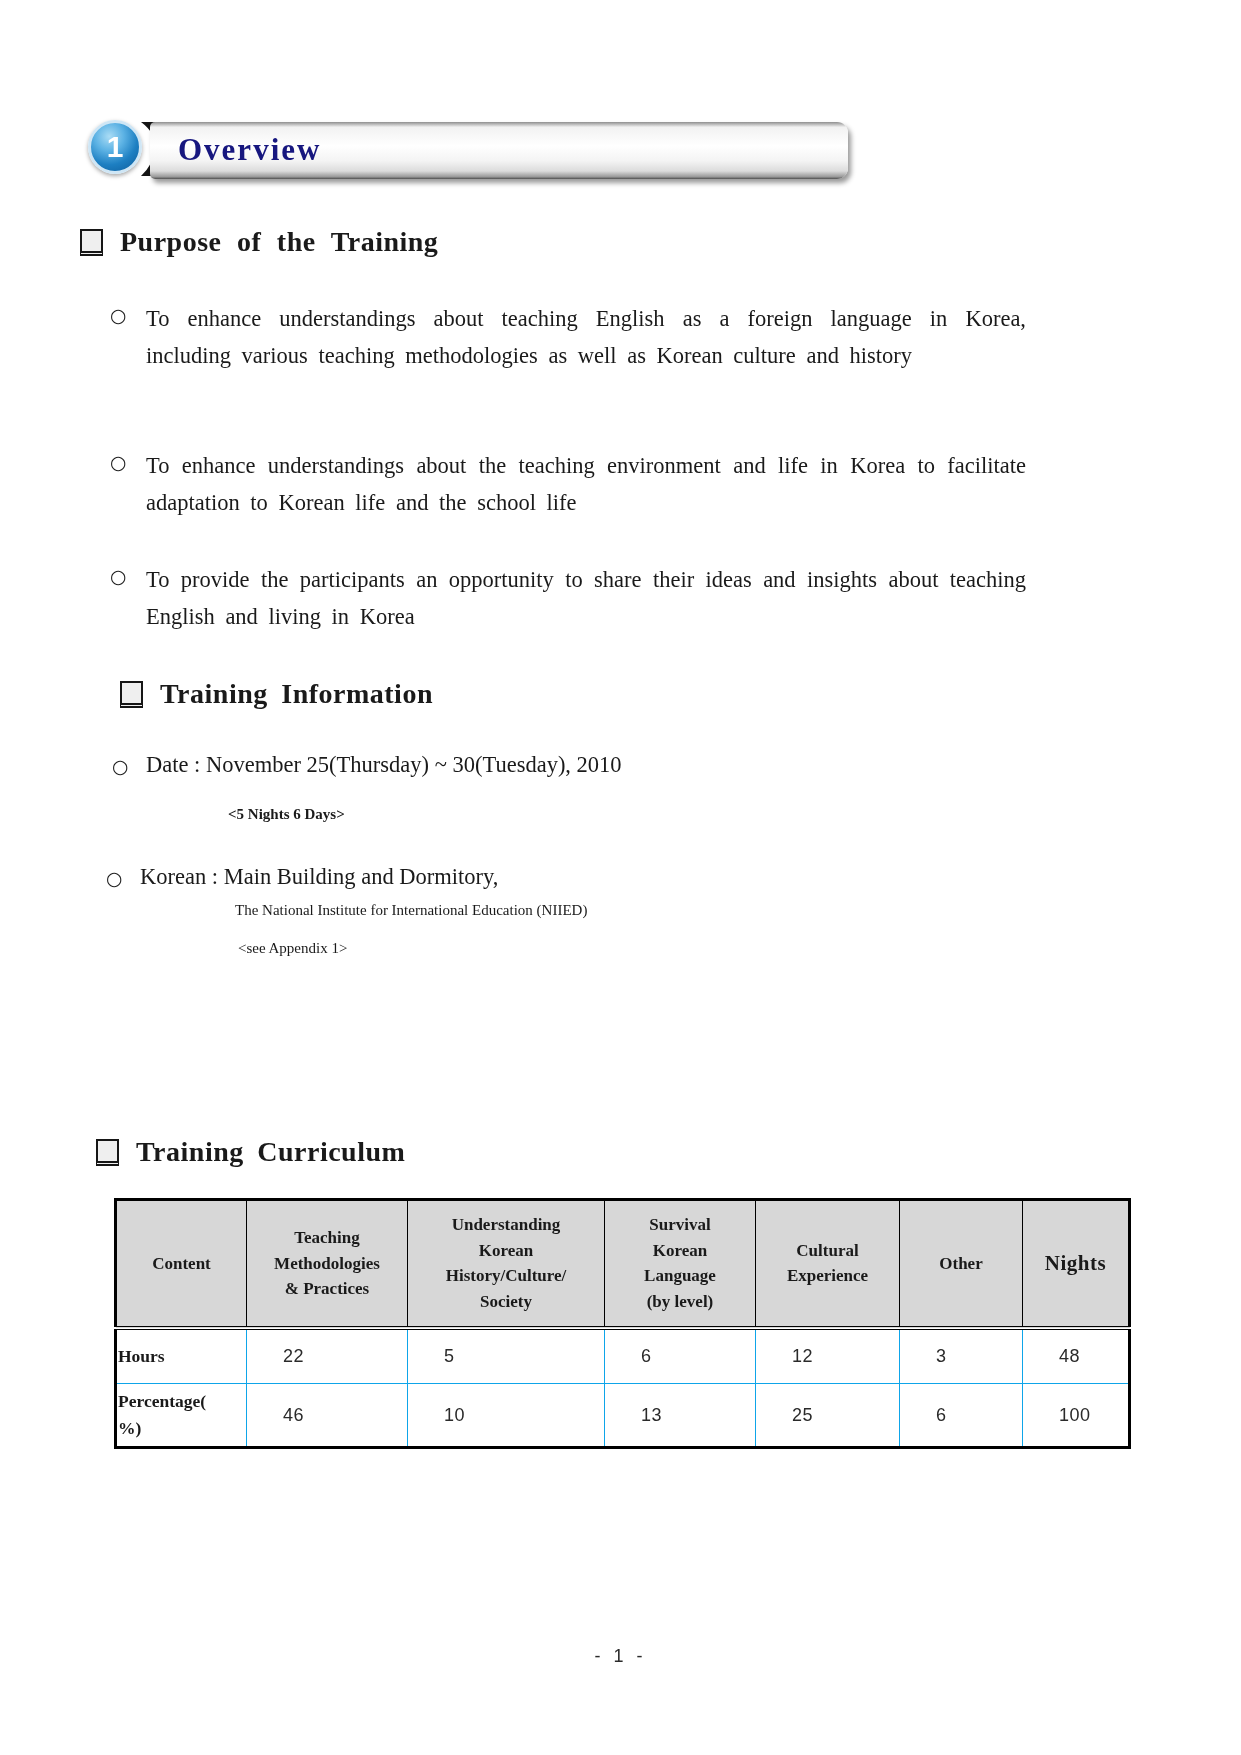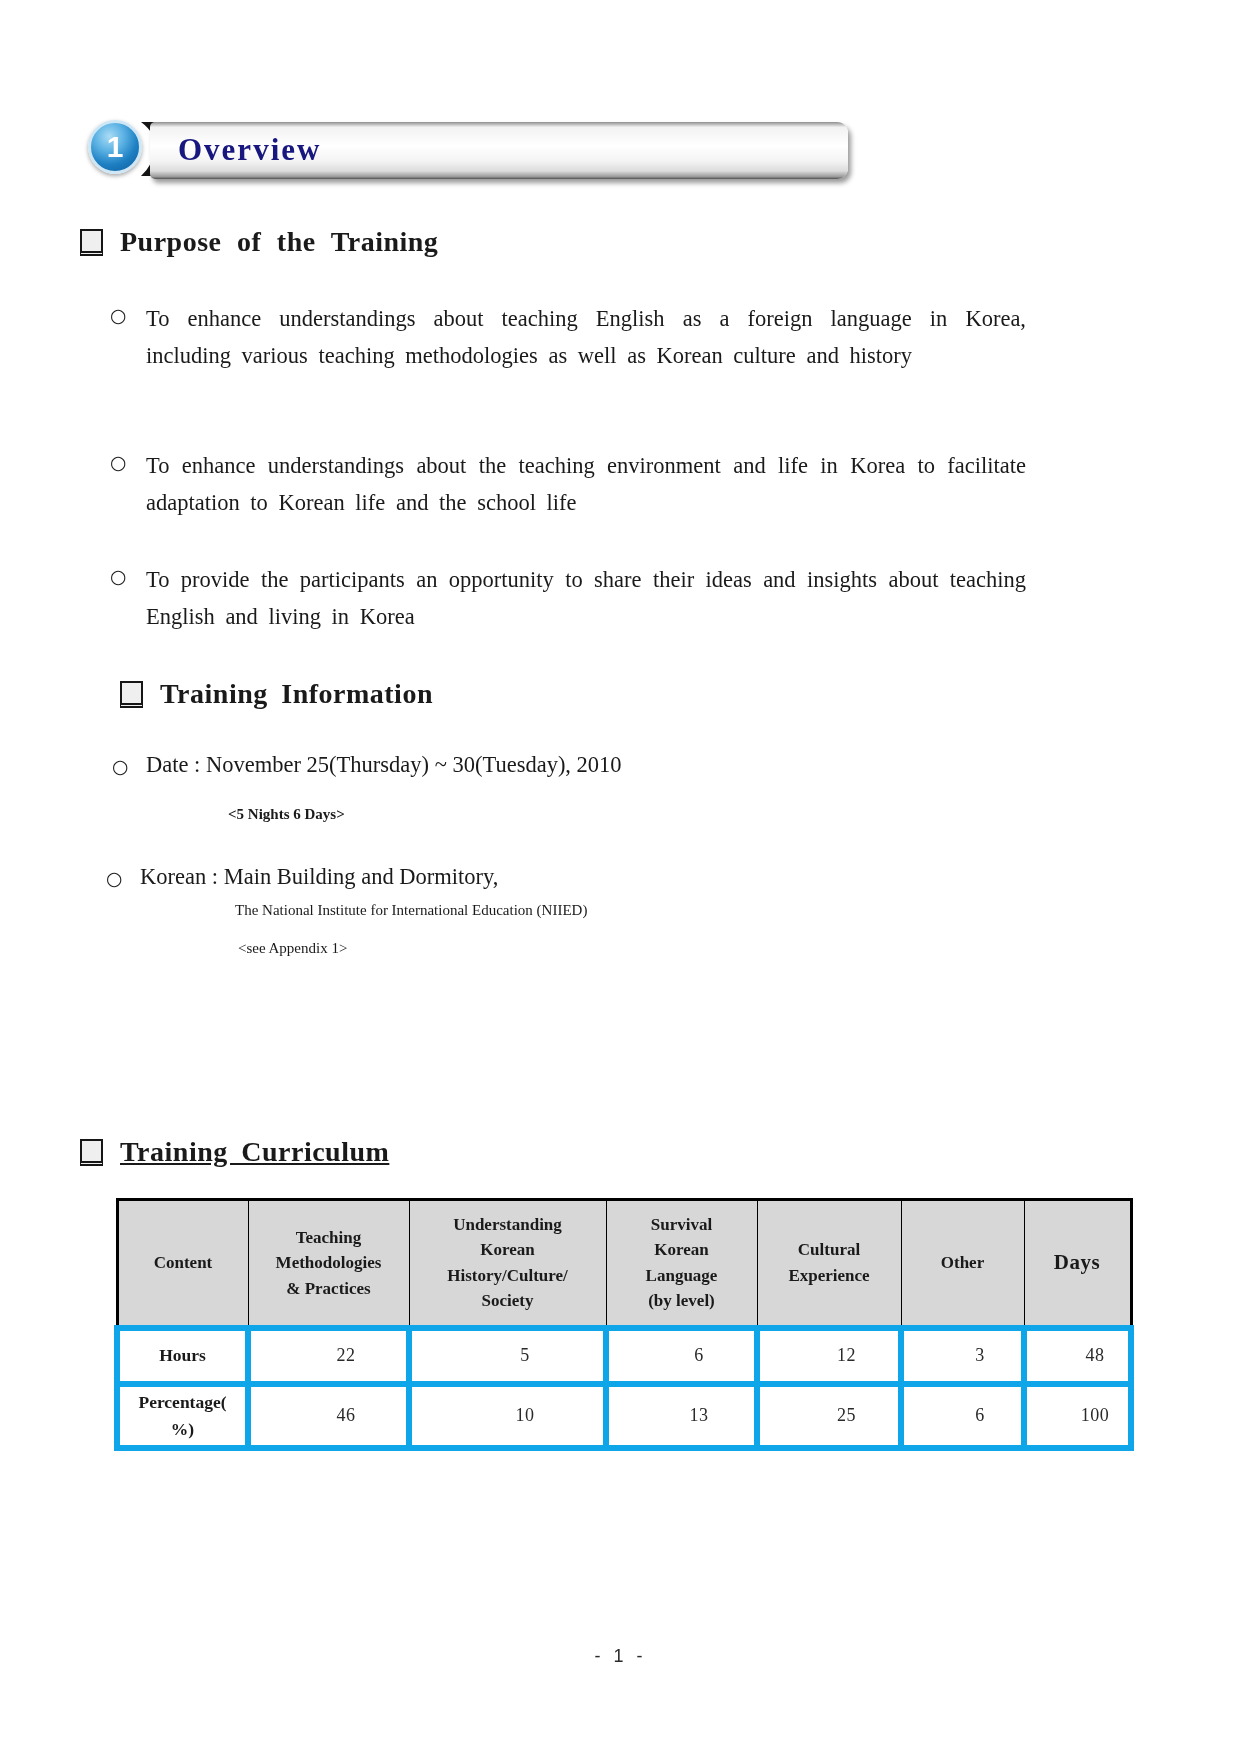--- a/index.html
+++ b/index.html
@@ -84,22 +84,22 @@
     background: #d7d7d7;
     border: 1px solid #000;
     border-bottom: 4px double #000;
     height: 128px;
     vertical-align: middle; text-align: center;
     font-weight: bold; font-size: 17px; line-height: 1.5;
     white-space: pre-line; padding: 4px 4px;
   }
   .curr-table th.total-col { font-size: 21px; letter-spacing: 0.5px; }
   .curr-table td {
-    border: 6px solid #0ea5e9;
-    text-align: center; vertical-align: middle; font-family: Liberation Serif, serif;
+    border: 1px solid #0ea5e9;
+    text-align: left; vertical-align: middle;
   }
   .row-hours td { height: 56px; }
   .row-pct td { height: 64px; }
   .rowlabel {
     font-weight: bold; font-size: 17.5px; line-height: 1.55;
     overflow-wrap: anywhere; white-space: pre-line; padding: 2px 1px;
   }
   .num {
     font-family: "Liberation Sans", "DejaVu Sans", sans-serif;
     font-size: 18px; color: #2a2a2a; letter-spacing: 0.5px; padding-left: 36px;
@@ -161,21 +161,21 @@
 <div class="info-plain bold-line" style="left:228px; top:806px;">&lt;5 Nights 6 Days&gt;</div>
 
 <div class="info-line" style="left:106px; top:864px;">
   <span class="mark">○</span>
   <span>Korean : Main Building and Dormitory,</span>
 </div>
 
 <div class="info-plain" style="left:235px; top:902px;">The National Institute for International Education (NIIED)</div>
 <div class="info-plain" style="left:238px; top:940px;">&lt;see Appendix 1&gt;</div>
 
-<div class="section-heading" style="left:80px; top:1136px;text-decoration:underline;">
+<div class="section-heading" style="left:96px; top:1136px;">
   <span class="sq"></span>
   <span class="h-text h-bold">Training Curriculum</span>
 </div>
 
 <table class="curr-table">
   <colgroup>
     <col style="width:131px">
       <col style="width:161px">
       <col style="width:197px">
     <col style="width:151px">
@@ -193,21 +193,21 @@
 Korean
 History/Culture/
 Society</th>
       <th>Survival
 Korean
 Language
 (by level)</th>
       <th>Cultural
 Experience</th>
       <th>Other</th>
-      <th class="total-col">Days</th>
+      <th class="total-col">Nights</th>
     </tr>
   </thead>
   <tbody>
     <tr class="row-hours">
       <td class="rowlabel">Hours</td>
       <td class="num">22</td>
       <td class="num">5</td>
       <td class="num">6</td>
       <td class="num">12</td>
       <td class="num">3</td>

